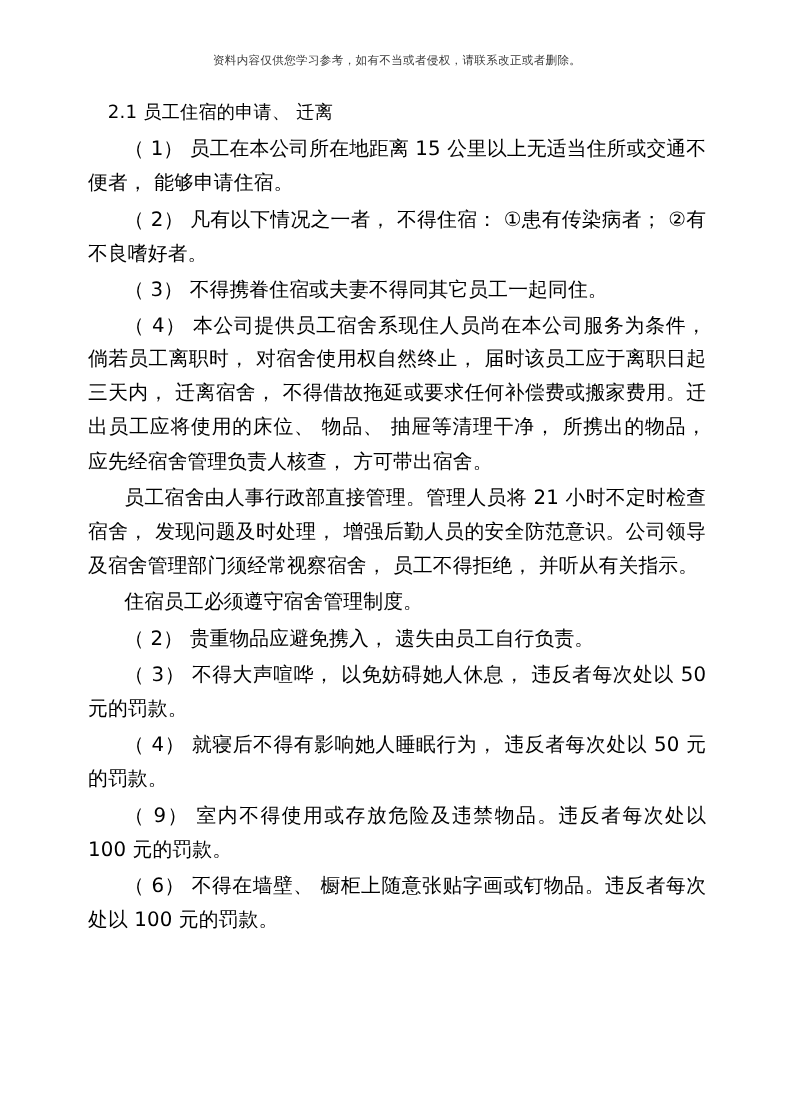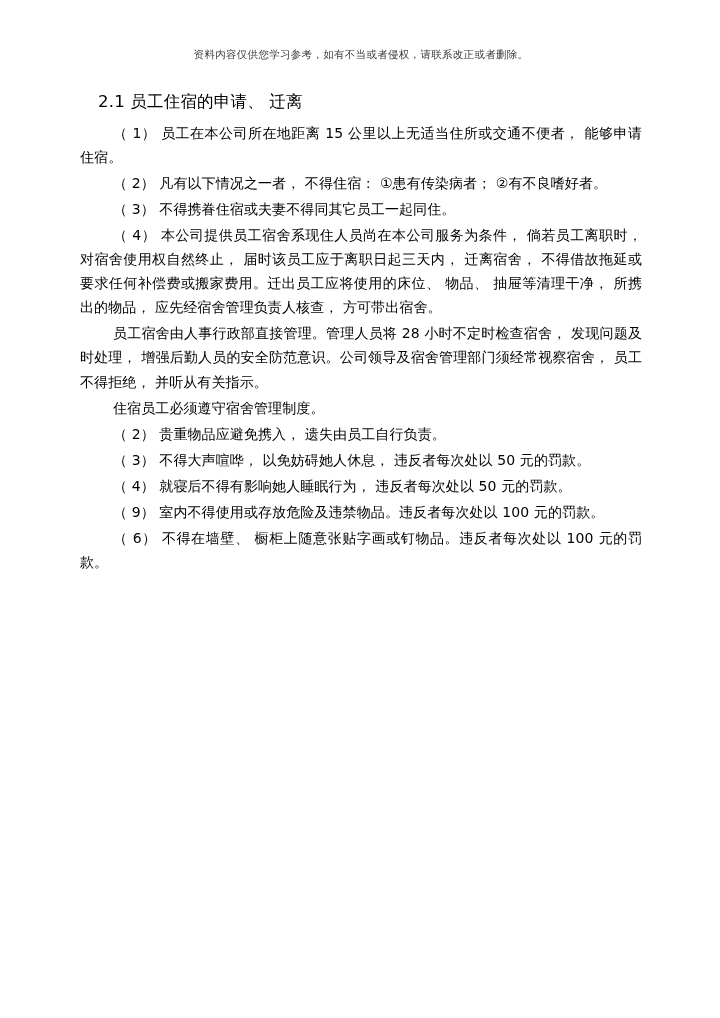--- a/index.html
+++ b/index.html
@@ -36,21 +36,21 @@
     font-weight: normal;
     margin: 12px 0 6px 0;
     padding-left: 18px;
     line-height: 1.5;
     letter-spacing: 0.2px;
   }
   h2.heading.indent2 {
     padding-left: 30px;
   }
   p.para {
-    font-size: 14px;
+    font-size: 18px;
     line-height: 1.72;
     margin: 0 0 2px 0;
     text-align: justify;
     text-justify: inter-ideograph;
     letter-spacing: 0.1px;
   }
   p.indent {
     text-indent: 33px;
   }
 </style>
@@ -62,21 +62,21 @@
   <div class="watermark">资料内容仅供您学习参考，如有不当或者侵权，请联系改正或者删除。</div>
 
   <h2 class="heading">2.1 员工住宿的申请、 迁离</h2>
 
   <p class="para indent">（ 1） 员工在本公司所在地距离 15 公里以上无适当住所或交通不便者， 能够申请住宿。</p>
   <p class="para indent">（ 2） 凡有以下情况之一者， 不得住宿： ①患有传染病者； ②有不良嗜好者。</p>
   <p class="para indent">（ 3） 不得携眷住宿或夫妻不得同其它员工一起同住。</p>
   <p class="para indent">（ 4） 本公司提供员工宿舍系现住人员尚在本公司服务为条件， 倘若员工离职时， 对宿舍使用权自然终止， 届时该员工应于离职日起三天内， 迁离宿舍， 不得借故拖延或要求任何补偿费或搬家费用。迁出员工应将使用的床位、 物品、 抽屉等清理干净， 所携出的物品， 应先经宿舍管理负责人核查， 方可带出宿舍。</p>
 
 
-  <p class="para indent">员工宿舍由人事行政部直接管理。管理人员将 28 小时不定时检查宿舍， 发现问题及时处理， 增强后勤人员的安全防范意识。公司领导及宿舍管理部门须经常视察宿舍， 员工不得拒绝， 并听从有关指示。</p>
+  <p class="para indent">员工宿舍由人事行政部直接管理。管理人员将 21 小时不定时检查宿舍， 发现问题及时处理， 增强后勤人员的安全防范意识。公司领导及宿舍管理部门须经常视察宿舍， 员工不得拒绝， 并听从有关指示。</p>
   <p class="para indent">住宿员工必须遵守宿舍管理制度。</p>
   <p class="para indent">（ 2） 贵重物品应避免携入， 遗失由员工自行负责。</p>
   <p class="para indent">（ 3） 不得大声喧哗， 以免妨碍她人休息， 违反者每次处以 50 元的罚款。</p>
   <p class="para indent">（ 4） 就寝后不得有影响她人睡眠行为， 违反者每次处以 50 元的罚款。</p>
   <p class="para indent">（ 9） 室内不得使用或存放危险及违禁物品。违反者每次处以 100 元的罚款。</p>
   <p class="para indent">（ 6） 不得在墙壁、 橱柜上随意张贴字画或钉物品。违反者每次处以 100 元的罚款。</p>
 
 </div>
 
 </body></html>

